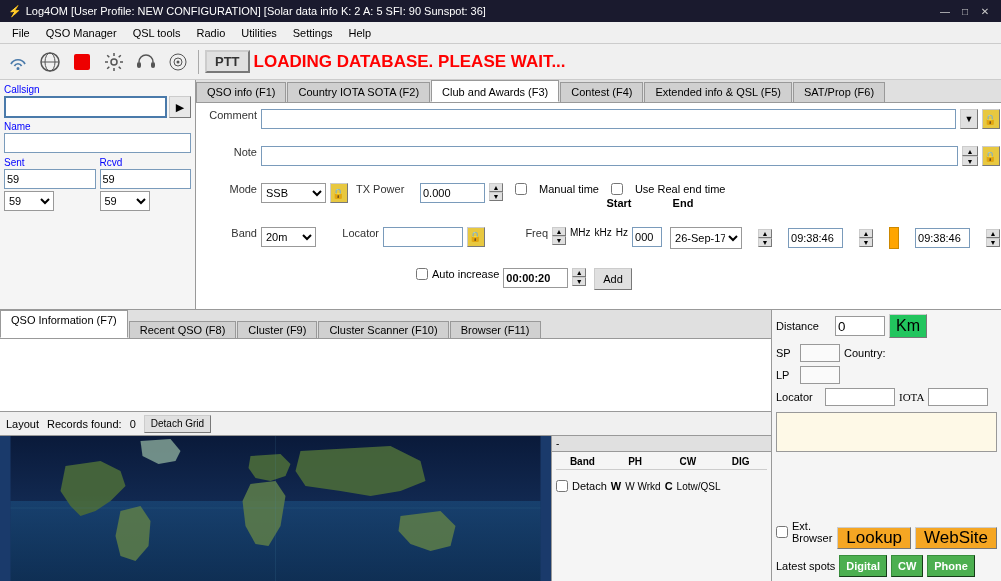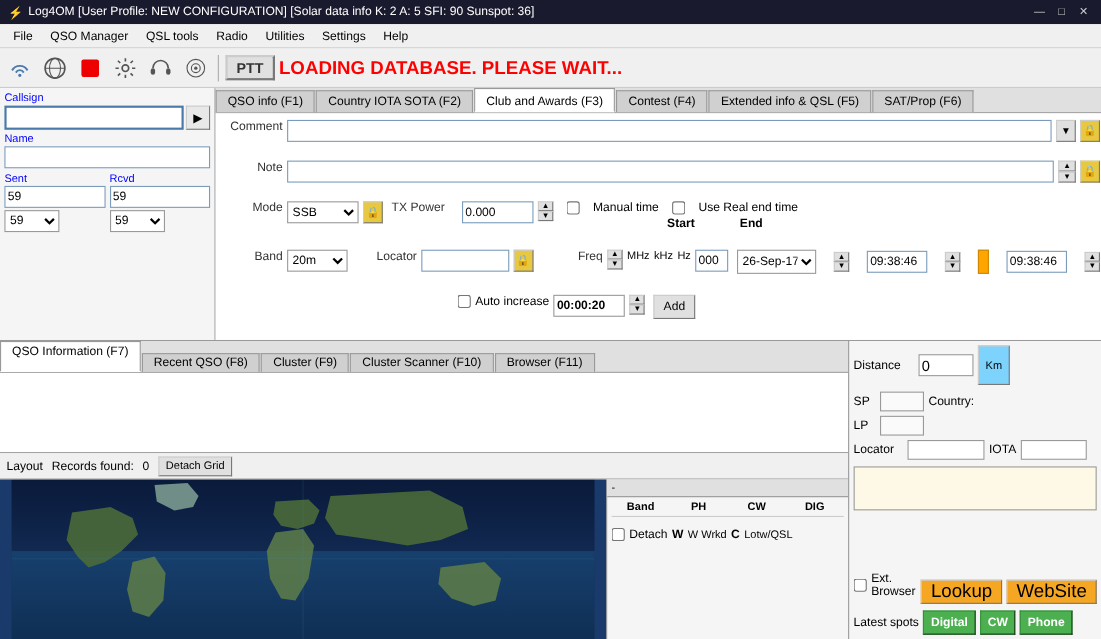--- a/index.html
+++ b/index.html
@@ -94,32 +94,32 @@
     .band-header span, .band-row span { flex: 1; text-align: center; }
     .detach-row { display: flex; gap: 4px; align-items: center; padding: 4px; font-size: 11px; }
     .detach-cb { width: 12px; height: 12px; }
     
     
     #right-side { width: 230px; display: flex; flex-direction: column; border-left: 1px solid #999; background: #f5f5f5; }
     
     .distance-row { display: flex; align-items: center; gap: 4px; padding: 4px; }
     .dist-label { font-size: 11px; width: 55px; }
     .dist-input { height: 20px; width: 50px; border: 1px solid #999; background: white; padding: 1px 2px; }
-    .km-btn { height: 36px; padding: 0 6px; border: 1px outset #ccc; background: #7dd3fc; cursor: pointer; font-size: 10px; }
+    .km-btn { height: 24px; padding: 0 6px; border: 1px outset #ccc; background: #22c55e; cursor: pointer; font-size: 16px; }
     
     .sp-lp-row { display: flex; align-items: center; gap: 4px; padding: 2px 4px; }
     .sp-lp-label { font-size: 11px; width: 20px; }
     .sp-lp-input { height: 18px; width: 40px; border: 1px solid #999; background: #fafafa; }
     .country-label { font-size: 11px; }
     .country-value { font-size: 11px; flex: 1; }
     
     .locator-row { display: flex; align-items: center; gap: 4px; padding: 2px 4px; }
     .loc-label { font-size: 11px; width: 45px; }
     .loc-input { height: 18px; width: 70px; border: 1px solid #999; background: white; }
-    .iota-label { font-size: 11px; }
+    .iota-label { font-size: 11px; font-family: Liberation Serif, serif; }
     .iota-input { height: 18px; width: 60px; border: 1px solid #999; background: white; }
     
     .notes-area { flex: 1; padding: 4px; }
     .notes-input { width: 100%; height: 40px; border: 1px solid #999; background: #fef9e7; resize: none; font-size: 10px; }
     
     .ext-browser-row { display: flex; align-items: center; gap: 4px; padding: 4px; }
     .ext-browser-cb { width: 12px; height: 12px; }
     .ext-browser-label { font-size: 11px; }
     .lookup-web-btn { height: 22px; padding: 0 8px; border: 1px outset #ccc; cursor: pointer; font-size: 17px; margin-top: 12px; }
     .lookup-btn-orange { background: #f5a623; }

